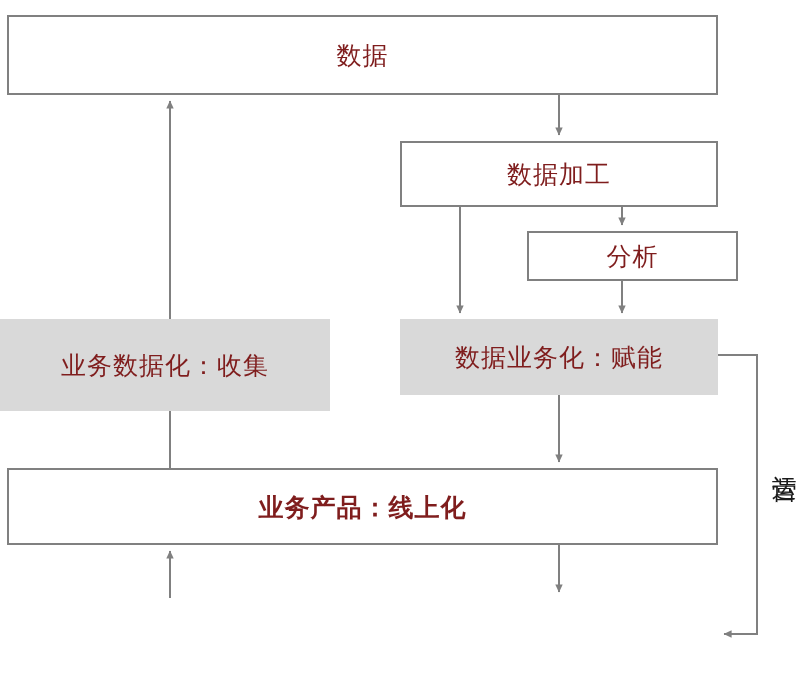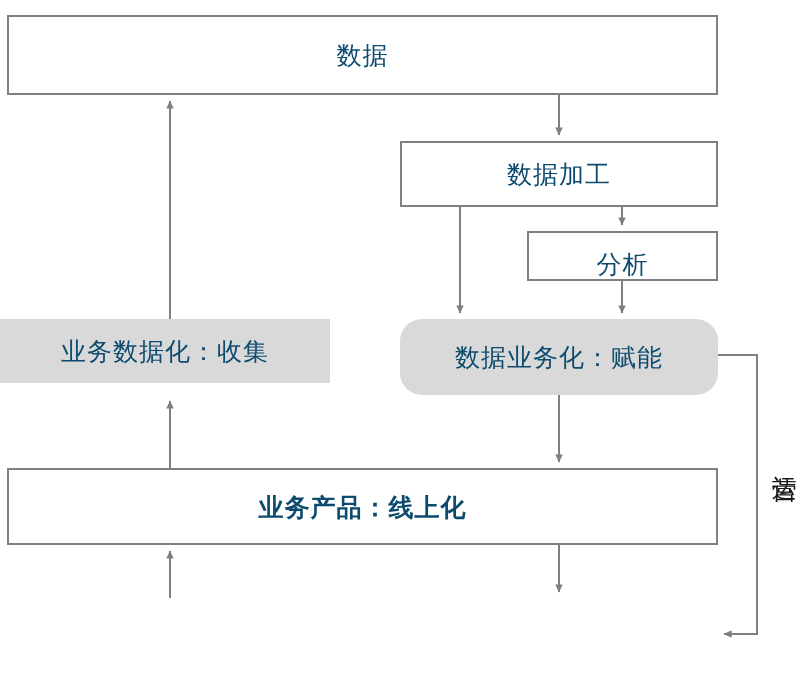--- a/index.html
+++ b/index.html
@@ -17,21 +17,21 @@
     background: #ffffff;
     overflow: hidden;
   }
   .node {
     position: absolute;
     box-sizing: border-box;
     display: flex;
     align-items: center;
     justify-content: center;
     font-size: 25px;
-    color: #0c4a6e;
+    color: #7f1d1d;
     letter-spacing: 1px;
     line-height: 1.2;
     white-space: nowrap;
   }
   .node.outlined {
     border: 2px solid #808080;
     background: #ffffff;
   }
   .node.filled {
     border: none;
@@ -110,29 +110,29 @@
   </svg>
 
   <div class="node outlined" style="left:7px; top:15px; width:711px; height:80px;">
     <span>数据</span>
   </div>
 
   <div class="node outlined" style="left:400px; top:141px; width:318px; height:66px;">
     <span>数据加工</span>
   </div>
 
-  <div class="node outlined" style="left:527px; top:231px; width:191px; height:50px;align-items:flex-end;">
+  <div class="node outlined" style="left:527px; top:231px; width:211px; height:50px;">
     <span>分析</span>
   </div>
 
-  <div class="node filled" style="left:0px; top:319px; width:330px; height:64px;">
+  <div class="node filled" style="left:0px; top:319px; width:330px; height:92px;">
     <span>业务数据化：收集</span>
   </div>
 
-  <div class="node filled" style="left:400px; top:319px; width:318px; height:76px;border-radius:22px;">
+  <div class="node filled" style="left:400px; top:319px; width:318px; height:76px;">
     <span>数据业务化：赋能</span>
   </div>
 
   <div class="node outlined" style="left:7px; top:468px; width:711px; height:77px;font-weight:bold;">
     <span>业务产品：线上化</span>
   </div>
 
 
   <div class="vlabel" style="left:770px; top:455px;">运营</div>
 

